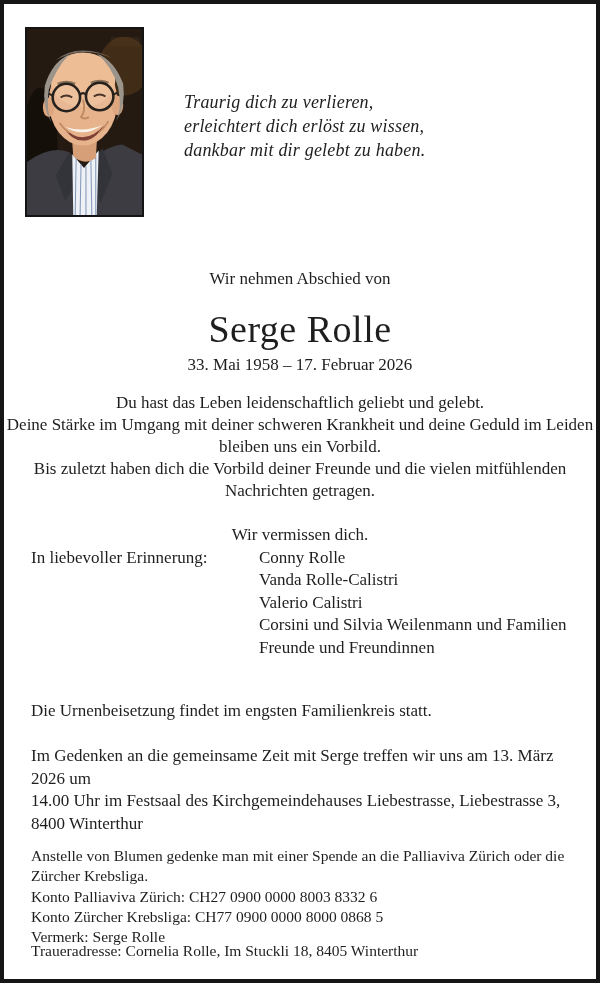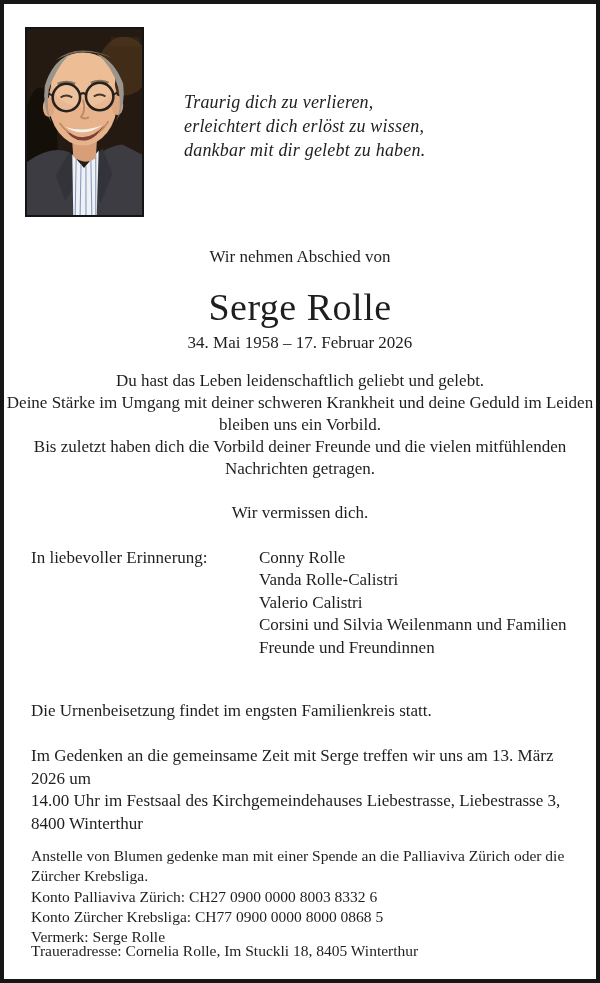--- a/index.html
+++ b/index.html
@@ -28,21 +28,21 @@
   .photo svg { display: block; width: 100%; height: 100%; }
   .epigraph {
     position: absolute;
     left: 180px;
     top: 86px;
     font-style: italic;
     font-size: 18px;
     line-height: 24px;
     letter-spacing: 0.2px;
   }
-  .centered { position: absolute; left: 0; right: 0; text-align: center; }
+  .centered { position: absolute; left: 0; right: 0; text-align: center; margin-top: 22px; }
   .intro   { top: 243px; font-size: 17px; }
   .name    { top: 281px; font-size: 38px; letter-spacing: 0.5px; }
   .dates   { top: 329px; font-size: 17px; }
   .tribute { top: 366px; font-size: 17px; line-height: 22px; text-align: center; }
   .missing { top: 499px; font-size: 17px; text-align: center; }
   .mourners {
     position: absolute;
     left: 27px;
     top: 543px;
     right: 20px;
@@ -123,21 +123,21 @@
   <div class="epigraph">
     <div>Traurig dich zu verlieren,</div>
     <div>erleichtert dich erlöst zu wissen,</div>
     <div>dankbar mit dir gelebt zu haben.</div>
   </div>
 
   <div class="centered intro">Wir nehmen Abschied von</div>
 
   <div class="centered name">Serge Rolle</div>
 
-  <div class="centered dates">34. Mai 1958 – 17. Februar 2026</div>
+  <div class="centered dates">33. Mai 1958 – 17. Februar 2026</div>
 
   <div class="centered tribute">
     <div>Du hast das Leben leidenschaftlich geliebt und gelebt.</div>
     <div>Deine Stärke im Umgang mit deiner schweren Krankheit und deine Geduld im Leiden</div>
     <div>bleiben uns ein Vorbild.</div>
     <div>Bis zuletzt haben dich die Vorbild deiner Freunde und die vielen mitfühlenden</div>
     <div>Nachrichten getragen.</div>
   </div>
 
   <div class="centered missing">Wir vermissen dich.</div>

